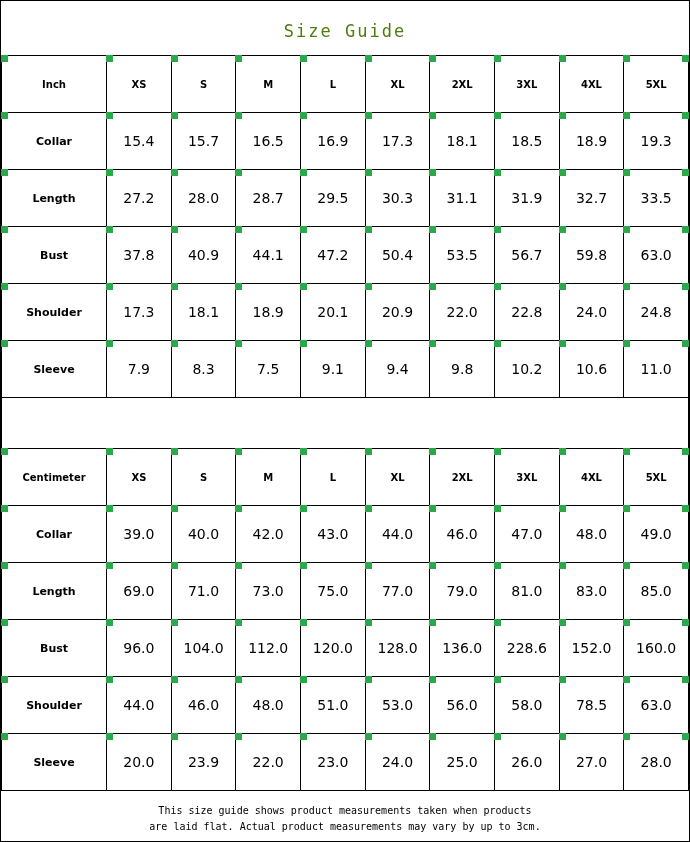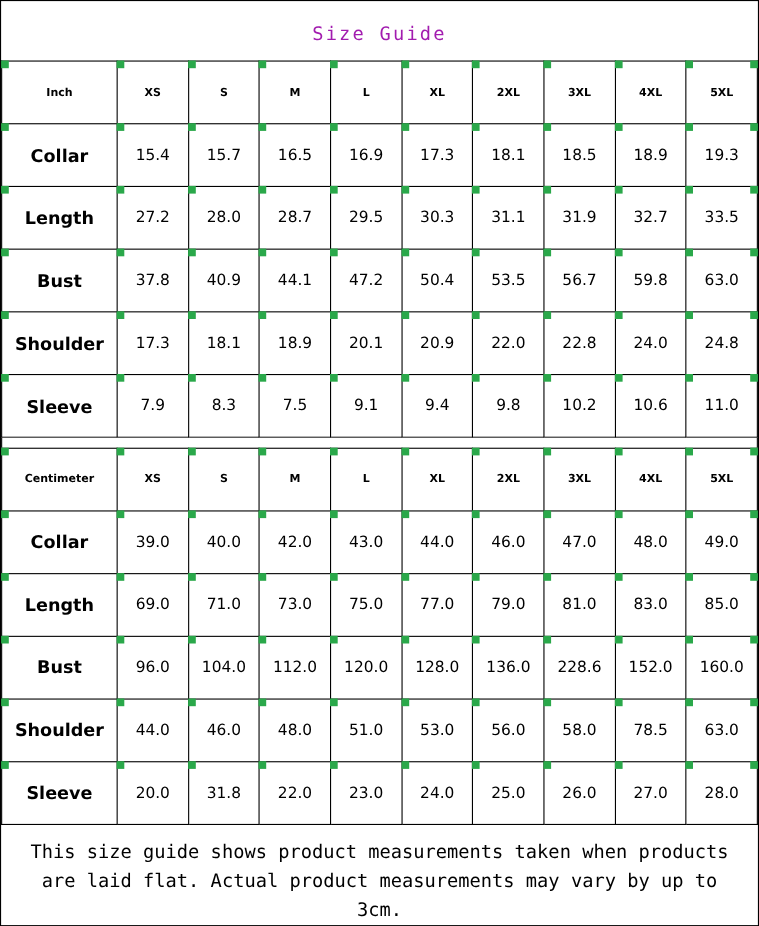--- a/index.html
+++ b/index.html
@@ -23,21 +23,21 @@
     display: flex;
     flex-direction: column;
     background: #ffffff;
   }
   .title {
     font-family: "DejaVu Sans Mono", monospace;
     font-size: 17px;
     text-align: center;
     letter-spacing: 2px;
     padding: 20px 0 14px 0;
-    color: #a21caf;
+    color: #4d7c0f;
   }
   table {
     border-collapse: collapse;
     width: 100%;
     table-layout: fixed;
   }
   td, th {
     border: 1px solid #000000;
     text-align: center;
     vertical-align: middle;
@@ -66,32 +66,32 @@
     width: 7px;
     height: 7px;
     background: #2aa84a;
   }
   .hdr {
     font-weight: bold;
     font-size: 10px;
   }
   .rowlabel {
     font-weight: bold;
-    font-size: 16px;
+    font-size: 11px;
   }
   .spacer {
     height: 50px;
     border-left: 1px solid #000;
     border-right: 1px solid #000;
     background: #fff;
   }
   .footer {
     flex: 1;
     font-family: "DejaVu Sans Mono", monospace;
-    font-size: 17px;
+    font-size: 10px;
     line-height: 1.55;
     text-align: center;
     padding: 12px 20px 0 20px;
     color: #000;
   }
   .tablewrap {
     margin: 0;
   }
   
   col.first { width: 104px; }
@@ -272,21 +272,21 @@
             <td class="mark">51.0</td>
             <td class="mark">53.0</td>
             <td class="mark">56.0</td>
             <td class="mark">58.0</td>
             <td class="mark">78.5</td>
             <td class="mark tr">63.0</td>
           </tr>
           <tr>
             <td class="rowlabel mark">Sleeve</td>
             <td class="mark">20.0</td>
-            <td class="mark">31.8</td>
+            <td class="mark">23.9</td>
             <td class="mark">22.0</td>
             <td class="mark">23.0</td>
             <td class="mark">24.0</td>
             <td class="mark">25.0</td>
             <td class="mark">26.0</td>
             <td class="mark">27.0</td>
             <td class="mark tr">28.0</td>
           </tr>
         </tbody>
     </table>

